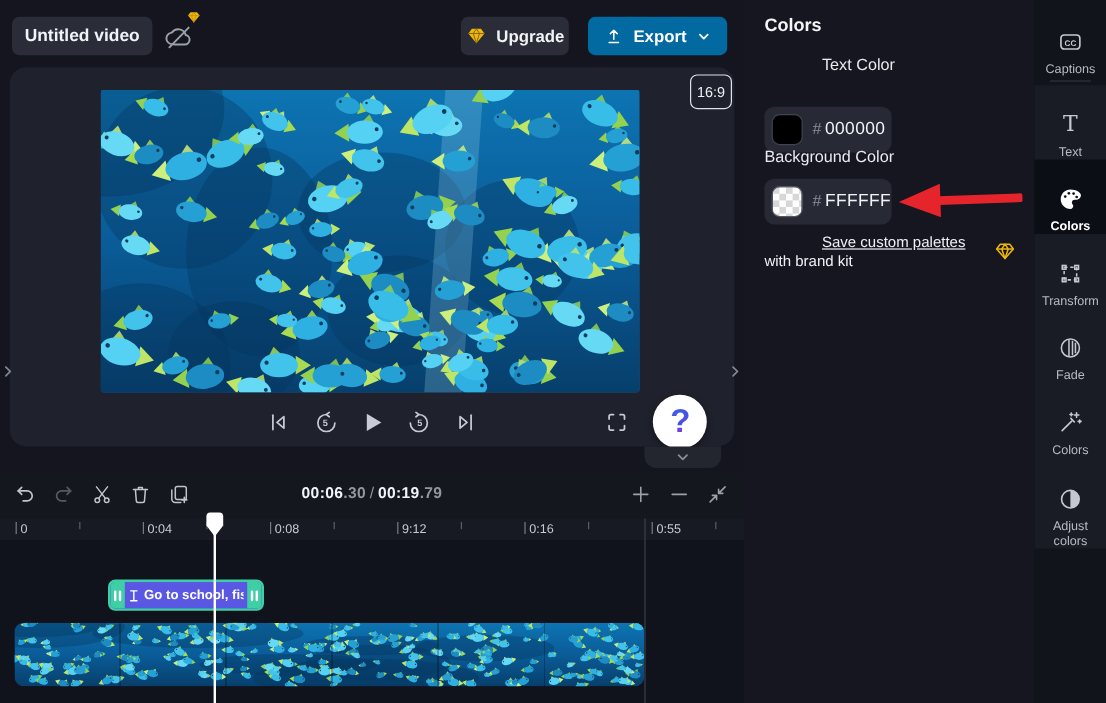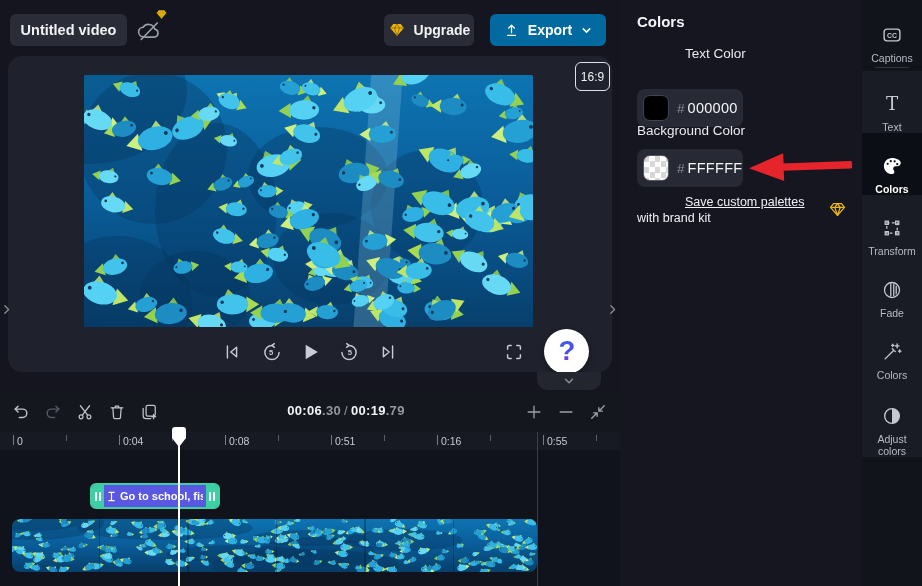--- a/index.html
+++ b/index.html
@@ -33,21 +33,21 @@
   .collapse-tab{left:537px;top:372px;width:64px;height:18px;background:#23252F;border-radius:0 0 10px 10px;
         display:flex;align-items:center;justify-content:center;color:#8A8D97;cursor:pointer;}
   .edge-chev{top:297px;width:16px;height:24px;display:flex;align-items:center;justify-content:center;color:#83868F;cursor:pointer;}
 
   
   .timeline{left:0;top:392px;width:620px;height:194px;background:#15171F;}
   .tl-toolbar{left:0;top:0;width:620px;height:40px;}
   .tbtn{position:absolute;top:9px;width:22px;height:22px;display:flex;align-items:center;justify-content:center;
         color:#C0C3CC;cursor:pointer;}
   .tbtn.disabled{color:#565965;}
-  .timecode{left:0;top:11px;width:620px;text-align:center;font-size:13px;letter-spacing:.3px;padding-left:36px;}
+  .timecode{left:0;top:11px;width:620px;text-align:center;font-size:13px;letter-spacing:.3px;}
   .timecode .t-main{color:#F2F4F8;font-weight:700;}
   .timecode .t-frac{color:#93969F;font-weight:600;}
   .timecode .t-sep{color:#93969F;font-weight:400;margin:0 3px;}
   .ruler{left:0;top:40px;width:620px;height:18px;background:#181A23;cursor:pointer;}
   .tick-major{position:absolute;top:3px;width:1px;height:10px;background:#787B86;}
   .tick-minor{position:absolute;top:3px;width:1px;height:6px;background:#5A5D68;}
   .tick-label{position:absolute;top:2.5px;font-size:10.5px;color:#C6C9D1;}
   .tracks{left:0;top:58px;width:620px;height:136px;background:#11131C;}
   .end-line{left:537px;top:40px;width:1px;height:154px;background:#3C3F49;}
 
@@ -876,21 +876,21 @@
           <span class="tick-major" style="left:13px"></span>
           <span class="tick-label" style="left:17px">0</span>
           <span class="tick-minor" style="left:66px"></span>
           <span class="tick-major" style="left:119px"></span>
           <span class="tick-label" style="left:123px">0:04</span>
           <span class="tick-minor" style="left:172px"></span>
           <span class="tick-major" style="left:225px"></span>
           <span class="tick-label" style="left:229px">0:08</span>
           <span class="tick-minor" style="left:278px"></span>
           <span class="tick-major" style="left:331px"></span>
-          <span class="tick-label" style="left:335px">0:51</span>
+          <span class="tick-label" style="left:335px">9:12</span>
           <span class="tick-minor" style="left:384px"></span>
           <span class="tick-major" style="left:437px"></span>
           <span class="tick-label" style="left:441px">0:16</span>
           <span class="tick-minor" style="left:490px"></span>
           <span class="tick-major" style="left:543px"></span>
           <span class="tick-label" style="left:547px">0:55</span>
           <span class="tick-minor" style="left:596px"></span>
         </div>
 
       <div class="abs tracks"></div>

